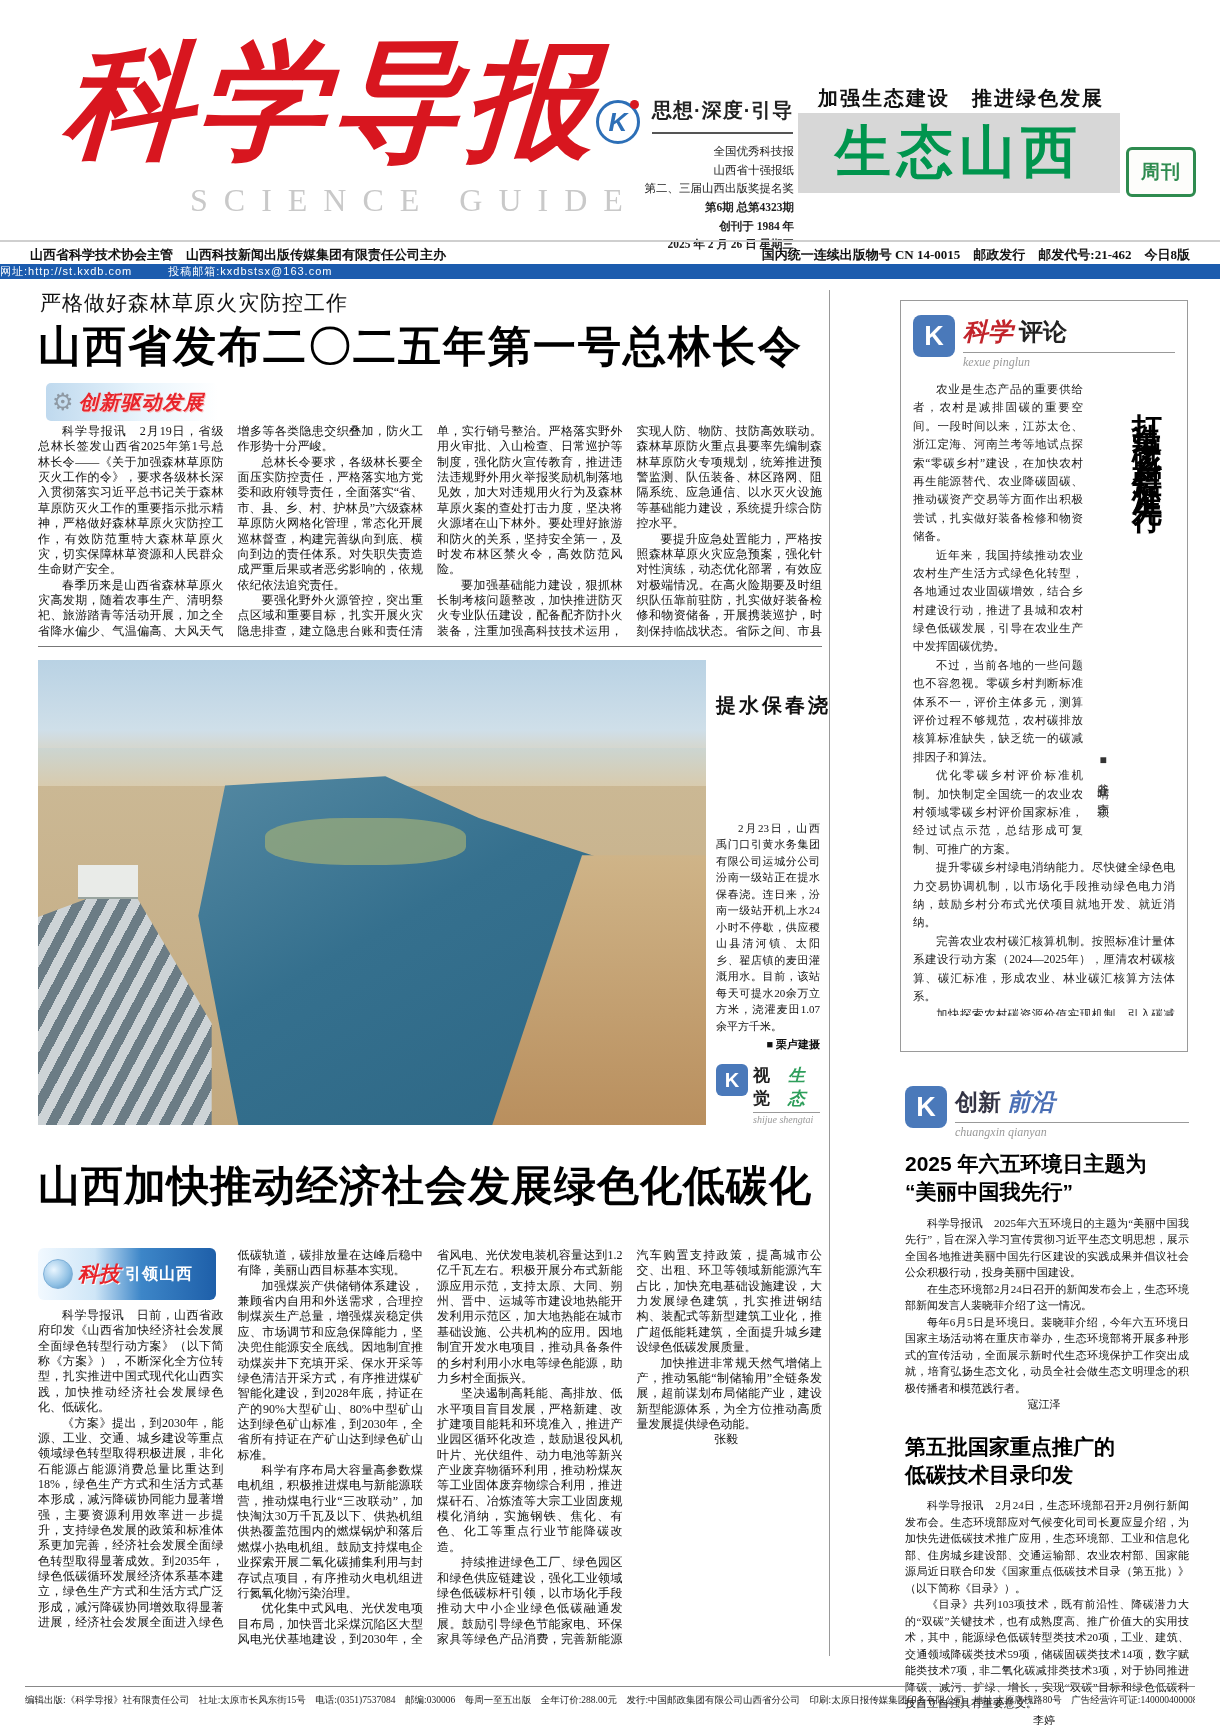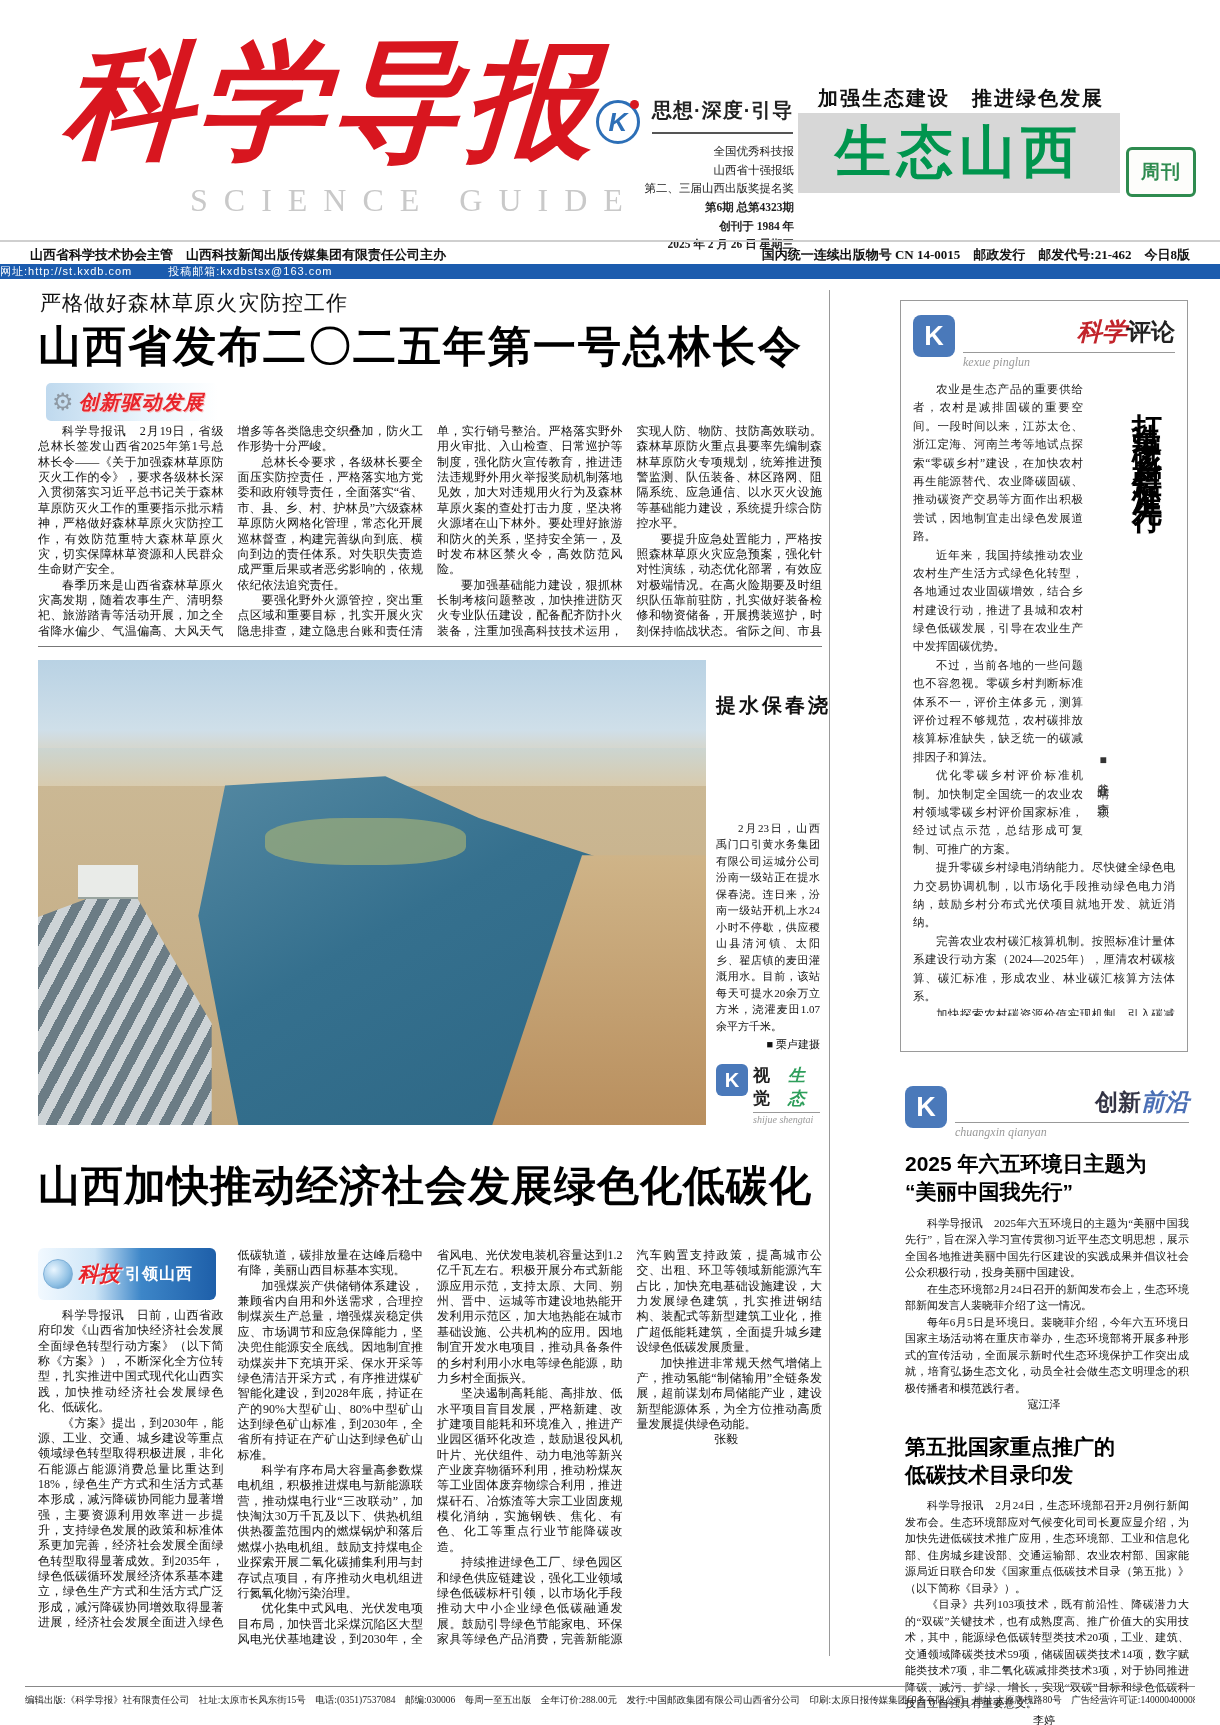--- a/index.html
+++ b/index.html
@@ -58,21 +58,21 @@
   .photo .dam { position:absolute; left:0; bottom:0; width:26%; height:52%;
     background:repeating-linear-gradient(118deg,#6b7c85 0 10px,#cdd3d6 10px 20px);
     clip-path:polygon(0 14%, 52% 0, 100% 58%, 100% 100%, 0 100%); }
   .photo .building { position:absolute; left:6%; top:44%; width:9%; height:7%; background:#e9ebe8; box-shadow:0 2px 0 #9aa5a0; }
   .photo .field-right { position:absolute; right:0; bottom:0; width:32%; height:58%;
     background:linear-gradient(180deg,#cfb488,#b98f5e); clip-path:polygon(42% 0,100% 0,100% 100%,0 100%); }
   .photo .green-patch { position:absolute; left:34%; top:34%; width:30%; height:10%; background:#9fae77; opacity:.7; border-radius:40%; }
   .photo-side { position:absolute; left:716px; top:660px; width:104px; height:465px; display:flex; flex-direction:column; }
   .photo-title { margin:32px auto 0; font-family:"Liberation Sans",sans-serif; font-size:20px; font-weight:700; letter-spacing:3px; white-space:nowrap; }
   .photo-caption { margin-top:auto; font-size:11px; line-height:1.5; text-align:justify; text-indent:2em; color:#111; }
-  .photo-credit { text-align:right; font-size:11px; margin-top:3px; }
+  .photo-credit { text-align:right; font-size:11px; margin-top:3px;font-weight:bold; }
   .badge-mini { display:flex; gap:5px; align-items:flex-start; margin-top:12px; }
   .kbox-sm { width:32px; height:32px; font-size:20px; line-height:32px; font-weight:900; border-radius:6px; }
   .bm-col { flex:1; }
   .bm-row { display:flex; gap:3px; align-items:baseline; border-bottom:1px solid #999; padding-bottom:2px; }
   .bm-t1 { font-family:"Liberation Sans",sans-serif; font-size:17px; font-weight:900; color:#222; }
   .bm-t2 { font-size:17px; font-weight:900; font-style:italic; color:#2e9e5b; font-family:"DejaVu Serif",serif; }
   .bm-pinyin { font-size:10px; font-style:italic; color:#9a9a9a; margin-top:1px; font-family:"Liberation Serif",serif; }
 
   
   .headline2 { position:absolute; left:38px; top:1158px; width:784px; font-family:"Liberation Sans",sans-serif;
@@ -83,21 +83,21 @@
   .globe-icon { width:30px; height:30px; border-radius:50%; flex:none;
     background:radial-gradient(circle at 35% 35%, #eaf6ff, #8fc0e4 60%, #4d8cbe); border:1px solid #7fb0d8; }
   .keji-t1 { font-size:21px; font-weight:900; font-style:italic; color:#e8242b; font-family:"DejaVu Serif",serif; text-shadow:1px 1px 0 #fff; }
   .keji-t2 { font-size:16px; font-weight:900; color:#fff; letter-spacing:1px; font-family:"Liberation Sans",sans-serif; }
 
   
   .comment-box { position:absolute; left:900px; top:300px; width:288px; height:752px; border:1px solid #9a9a9a; padding:10px 12px; }
   .badge-std { display:flex; gap:8px; align-items:flex-start; margin:4px 0 10px; }
   .kbox-lg { width:42px; height:42px; font-size:27px; line-height:42px; font-weight:900; border-radius:8px; }
   .bs-col { flex:1; }
-  .bs-row { display:flex; align-items:baseline;justify-content:flex-end; }
+  .bs-row { display:flex; gap:6px; align-items:baseline; }
   .bs-t1 { font-size:25px; font-weight:900; font-style:italic; color:#c2242b; font-family:"DejaVu Serif",serif; }
   .bs-t1.plain { font-style:normal; color:#334; font-family:"Liberation Sans",sans-serif; font-size:23px; }
   .bs-t2 { font-size:24px; font-weight:900; color:#222; font-family:"Liberation Sans",sans-serif; }
   .bs-t2.blue-script { color:#4a6fb5; font-style:italic; font-family:"DejaVu Serif",serif; }
   .bs-rule { height:1px; background:#999; margin:4px 0 2px; }
   .bs-pinyin { font-size:12px; font-style:italic; color:#999; }
   .comment-body { height:636px; overflow:hidden; font-size:11.5px; line-height:1.6; color:#222; }
   .vert-float { float:right; width:82px; height:452px; position:relative; margin:2px 0 8px 10px; }
   .vert-headline { position:absolute; right:4px; top:8px; writing-mode:vertical-rl; font-size:30px; font-weight:900;
     letter-spacing:9px; color:#000; font-family:"DejaVu Serif",serif; }
@@ -201,21 +201,21 @@
         <div class="bs-rule"></div>
         <div class="bs-pinyin">kexue  pinglun</div>
       </div>
     </div>
     <div class="comment-body">
       <div class="vert-float">
         <div class="vert-headline">打造零碳乡村需标准先行</div>
         <div class="vert-byline">■ 谷亚晴　李颖</div>
       </div>
       <div class="wrap">
-          <p class="para">农业是生态产品的重要供给者，农村是减排固碳的重要空间。一段时间以来，江苏太仓、浙江定海、河南兰考等地试点探索“零碳乡村”建设，在加快农村再生能源替代、农业降碳固碳、推动碳资产交易等方面作出积极尝试，因地制宜走出绿色发展道路。</p>
+          <p class="para">农业是生态产品的重要供给者，农村是减排固碳的重要空间。一段时间以来，江苏太仓、浙江定海、河南兰考等地试点探索“零碳乡村”建设，在加快农村再生能源替代、农业降碳固碳、推动碳资产交易等方面作出积极尝试，扎实做好装备检修和物资储备。</p>
           <p class="para">近年来，我国持续推动农业农村生产生活方式绿色化转型，各地通过农业固碳增效，结合乡村建设行动，推进了县城和农村绿色低碳发展，引导在农业生产中发挥固碳优势。</p>
           <p class="para">不过，当前各地的一些问题也不容忽视。零碳乡村判断标准体系不一，评价主体多元，测算评价过程不够规范，农村碳排放核算标准缺失，缺乏统一的碳减排因子和算法。</p>
           <p class="para">优化零碳乡村评价标准机制。加快制定全国统一的农业农村领域零碳乡村评价国家标准，经过试点示范，总结形成可复制、可推广的方案。</p>
           <p class="para">提升零碳乡村绿电消纳能力。尽快健全绿色电力交易协调机制，以市场化手段推动绿色电力消纳，鼓励乡村分布式光伏项目就地开发、就近消纳。</p>
           <p class="para">完善农业农村碳汇核算机制。按照标准计量体系建设行动方案（2024—2025年），厘清农村碳核算、碳汇标准，形成农业、林业碳汇核算方法体系。</p>
           <p class="para">加快探索农村碳资源价值实现机制。引入碳减排核算开发成本，释放乡村碳资源价值。建立规范统一的计量方法，经第三方机构监测核算、专家审查、相关部门审定备案后，签发碳减排量收益权凭证，实现碳汇资产开发。开展农业、林业碳期货、碳保险的研究，探索碳期权、远期合约等碳金融产品的研发交易，加快实现农业、林业的碳资源转型。</p>
         </div>
     </div>
   </div>
 

